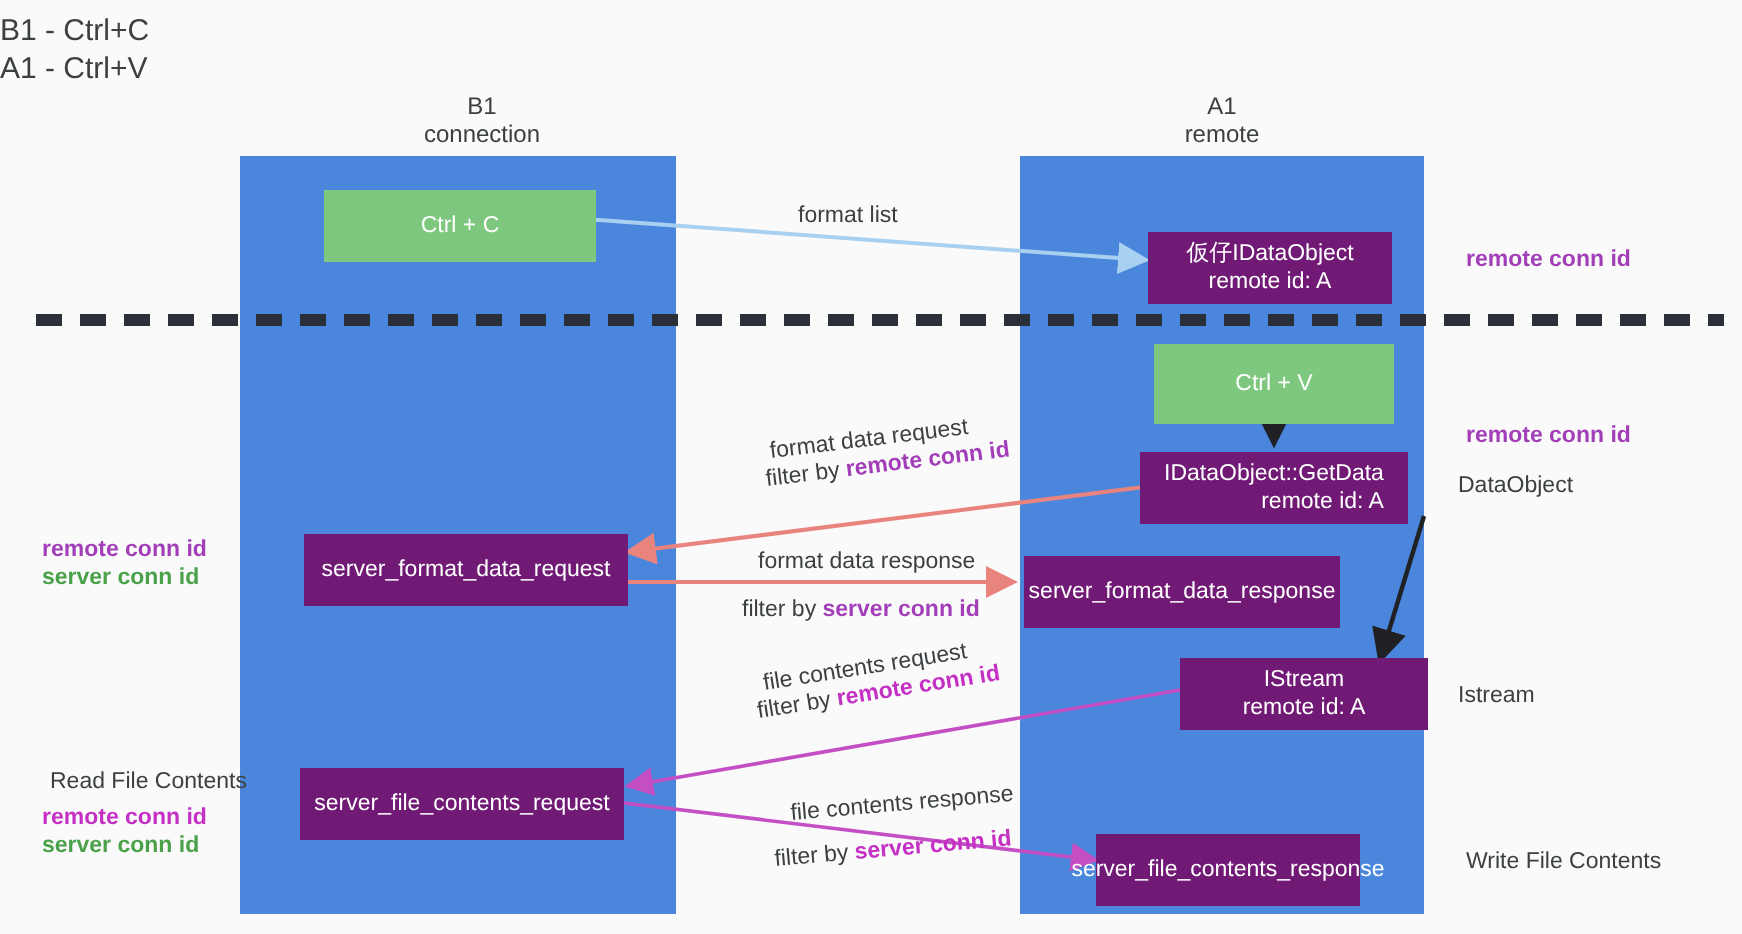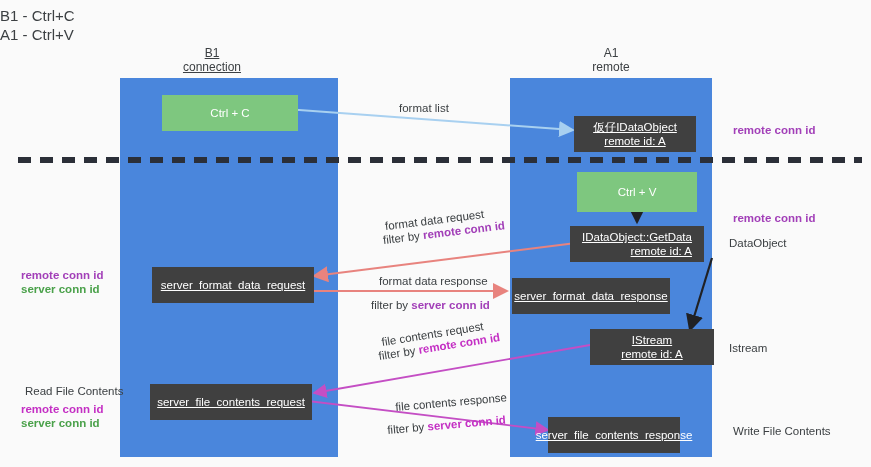--- a/index.html
+++ b/index.html
@@ -17,36 +17,36 @@
     position:absolute;left:0;top:6px;width:871px;
     text-align:left;font-size:15px;line-height:19px;color:#3c4043;
     white-space:pre-line;
   }
 
   
   .col-head{
     position:absolute;text-align:center;font-size:12px;line-height:14px;
     color:#3c4043;white-space:pre-line;
   }
-  #head-b1{left:103px;top:46px;width:218px;text-decoration:underline;}
+  #head-b1{left:132px;top:46px;width:218px;}
   #head-a1{left:510px;top:46px;width:202px;}
 
   
   .lane{position:absolute;background:#4a86dc;}
   #lane-b1{left:120px;top:78px;width:218px;height:379px;}
   #lane-a1{left:510px;top:78px;width:202px;height:379px;}
 
   
   .box{
     position:absolute;display:flex;align-items:center;justify-content:center;
     text-align:center;color:#ffffff;font-size:11.5px;line-height:14px;
     white-space:pre-line;box-sizing:border-box;padding:18px 4px;
   }
   .green{background:#7ec77f;}
-  .orange{background:#404040;text-decoration:underline;}
+  .orange{background:#701a75;}
 
   
   .lbl{
     position:absolute;font-size:11.5px;line-height:15px;color:#3c4043;
     white-space:nowrap;
   }
   .purple{color:#a23fb8;font-weight:bold;}
   .magenta{color:#c42fc4;font-weight:bold;}
   .green-t{color:#4aa14a;font-weight:bold;}
   .rot{transform-origin:left bottom;}

